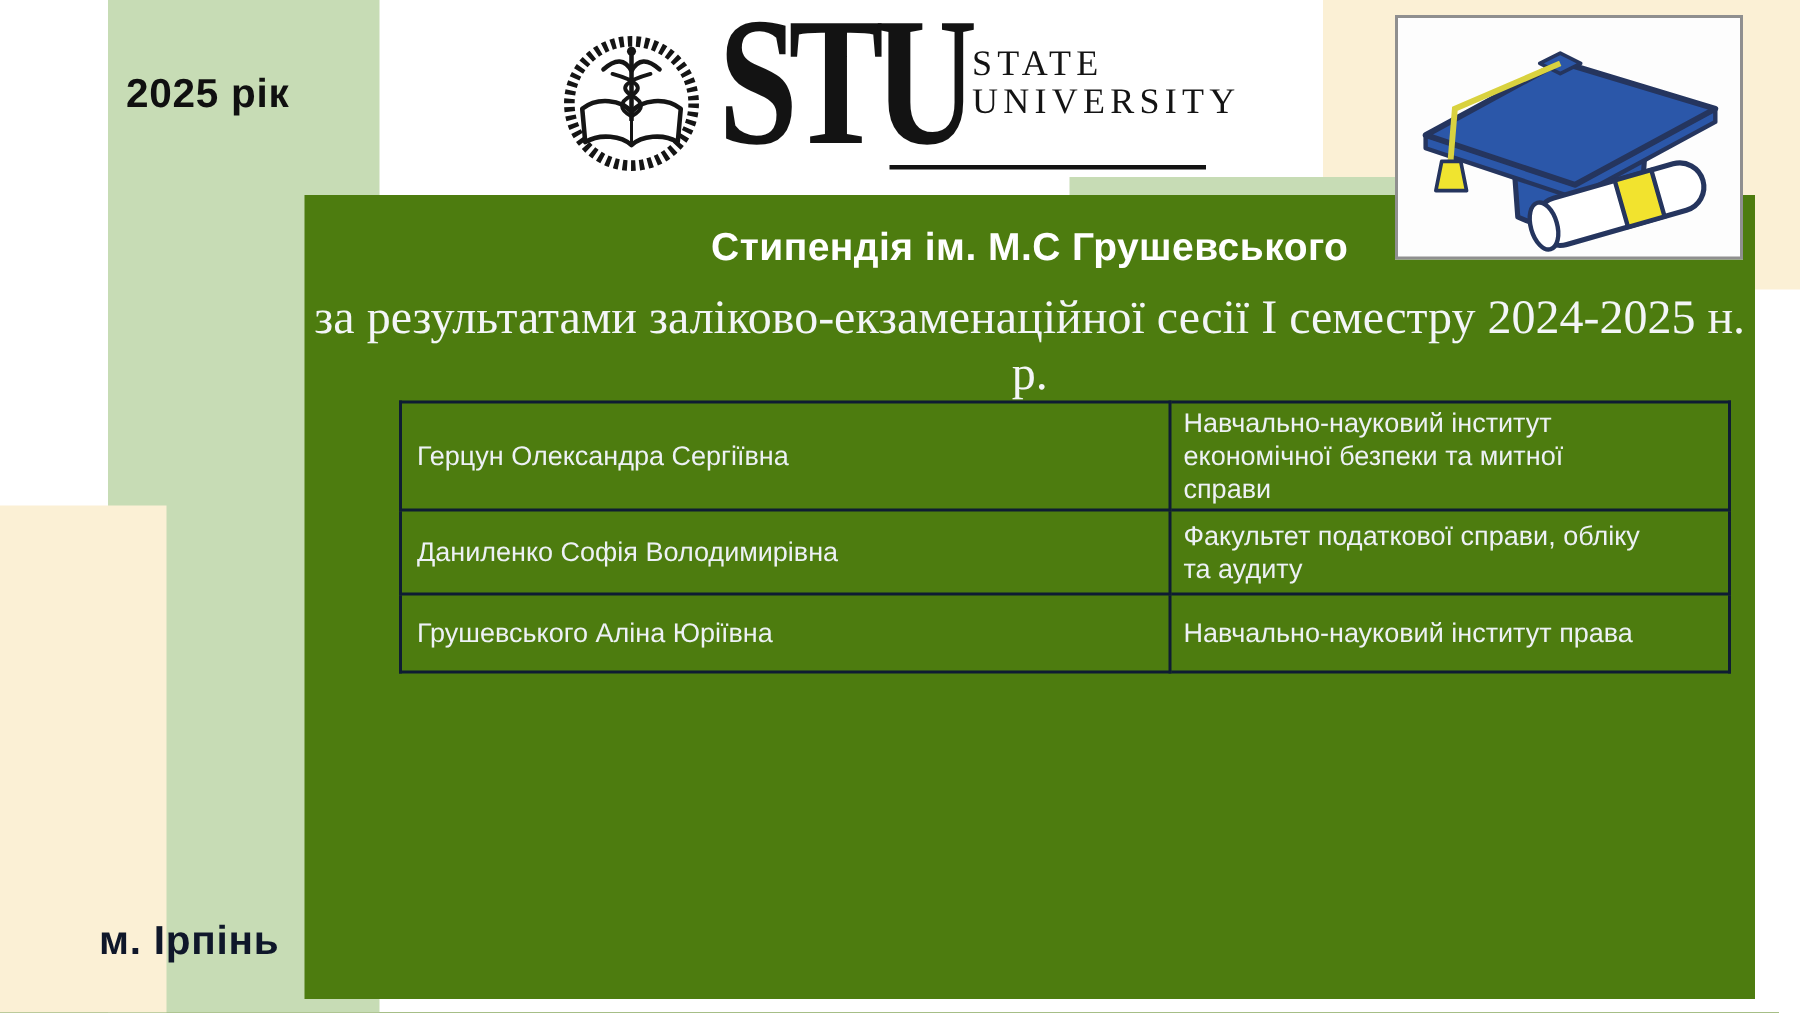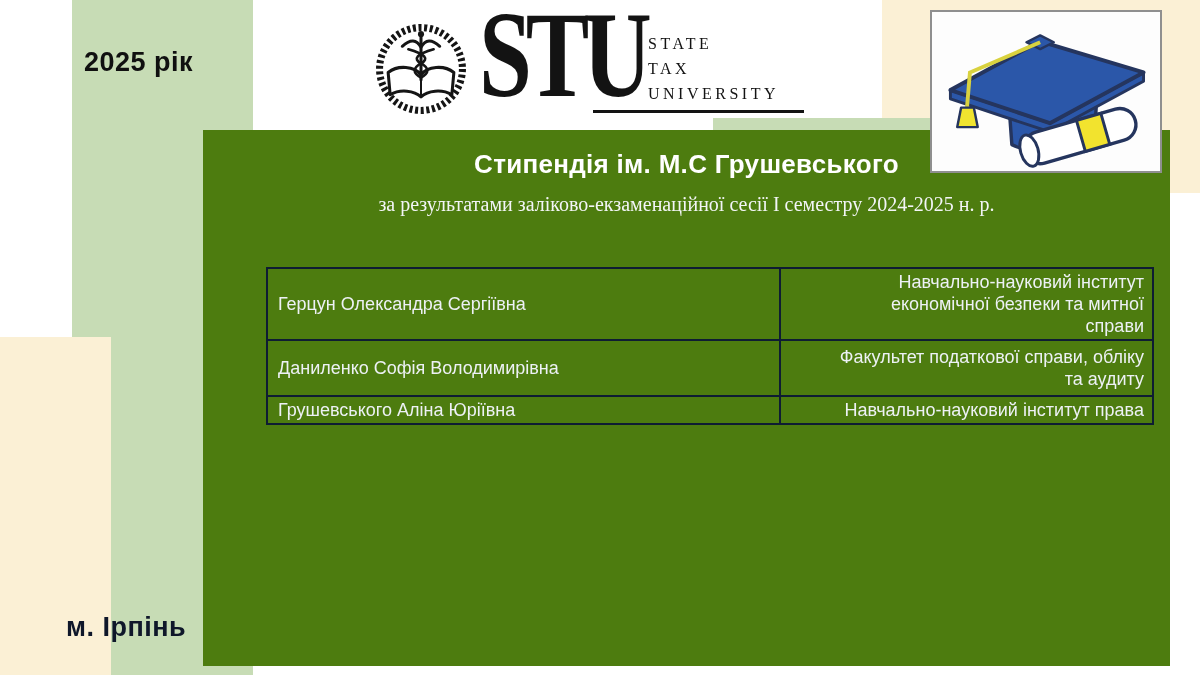--- a/index.html
+++ b/index.html
@@ -33,47 +33,47 @@
   .logo-emblem { left: 374px; top: 22px; width: 94px; height: 94px; z-index: 6; }
   .logo-stu {
     left: 479px; top: -6px; z-index: 6;
     font-family: "Liberation Serif", serif; font-weight: bold;
     font-size: 122px; line-height: 122px; letter-spacing: -8px; color: #131313;
     transform: scaleX(0.78); transform-origin: left top; white-space: nowrap;
   }
   .logo-words {
     left: 648px; top: 31px; z-index: 6;
     font-family: "Liberation Serif", serif; color: #131313;
-    font-size: 16px; line-height: 25px; letter-spacing: 3.5px; white-space: nowrap;
+    font-size: 24px; line-height: 25px; letter-spacing: 3.5px; white-space: nowrap;
   }
   .logo-underline { left: 593px; top: 110px; width: 211px; height: 3px; background: #131313; z-index: 6; }
 
   
   .blue-panel { left: 203px; top: 130px; width: 967px; height: 536px; background: #4d7c0f; z-index: 4; }
   .panel-title {
     position: absolute; left: 0; top: 19px; width: 100%;
     text-align: center; color: #ffffff;
     font-size: 26px; font-weight: bold; letter-spacing: .3px;
   }
   .panel-subtitle {
     position: absolute; left: 0; top: 63px; width: 100%;
     text-align: center; color: #f3f5f7;
-    font-family: "Liberation Serif", serif; font-size: 20px;
+    font-family: "Liberation Serif", serif; font-size: 32px;
   }
   table.award-table {
     position: absolute; left: 63px; top: 137px; width: 886px;
     border-collapse: collapse; table-layout: fixed;
   }
   .award-table td {
     border: 2px solid #0e1c33;
     color: #edf1f5; font-size: 18px; line-height: 22px;
     vertical-align: middle;
   }
-  .award-table td.name-cell { width: 513px; padding: 2px 10px; }
-  .award-table td.unit-cell { width: 373px; padding: 2px 8px; white-space: pre-line; text-align: right; }
+  .award-table td.name-cell { width: 513px; padding: 14px 10px; }
+  .award-table td.unit-cell { width: 373px; padding: 2px 8px; white-space: pre-line; }
   .row-1 td { height: 68px; }
   .row-2 td { height: 56px; }
   .row-3 td { height: 27px; }
   .row-4 td { height: 46px; }
 
   
   .cap-image {
     left: 930px; top: 10px; width: 232px; height: 163px;
     background: #fdfdfd; border: 2px solid #8f8f8f; z-index: 5;
   }
@@ -97,21 +97,20 @@
     <line x1="46.5" y1="52" x2="46.5" y2="74" stroke="#151515" stroke-width="2"></line>
     <circle cx="46.5" cy="12" r="3" fill="#151515"></circle>
     <line x1="46.5" y1="14" x2="46.5" y2="58" stroke="#151515" stroke-width="3"></line>
     <path d="M28,24 Q40,13 46.5,25 M65,24 Q53,13 46.5,25" fill="none" stroke="#151515" stroke-width="3" stroke-linecap="round"></path>
     <path d="M34,27 Q59,34 46.5,41 Q34,48 46.5,55 M59,27 Q34,34 46.5,41 Q59,48 46.5,55" fill="none" stroke="#151515" stroke-width="2.6" stroke-linecap="round"></path>
   </svg>
 </div>
 <div class="abs logo-stu">STU</div>
 <div class="abs logo-words">
   <div>STATE</div>
-  <div>TAX</div>
   <div>UNIVERSITY</div>
 </div>
 <div class="abs logo-underline"></div>
 
 <div class="abs cap-image">
   <svg viewBox="0 0 232 163" xmlns="http://www.w3.org/2000/svg">
 
     <path d="M78,95 L81,136 Q122,155 165,134 L168,90 Z" fill="#2b57a9" stroke="#25355e" stroke-width="3.5" stroke-linejoin="round"></path>
 
     <polygon points="18,80 120,114 216,62 216,71 120,123 18,89" fill="#2b57a9" stroke="#25355e" stroke-width="3" stroke-linejoin="round"></polygon>

